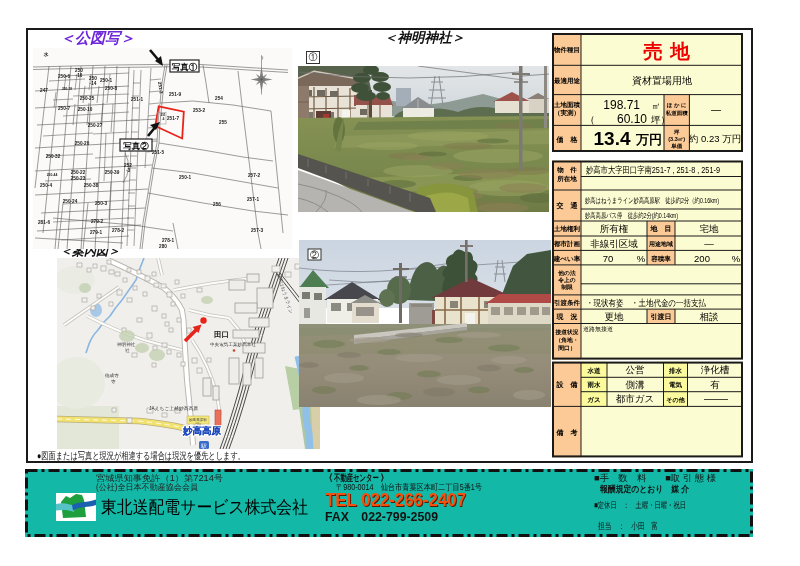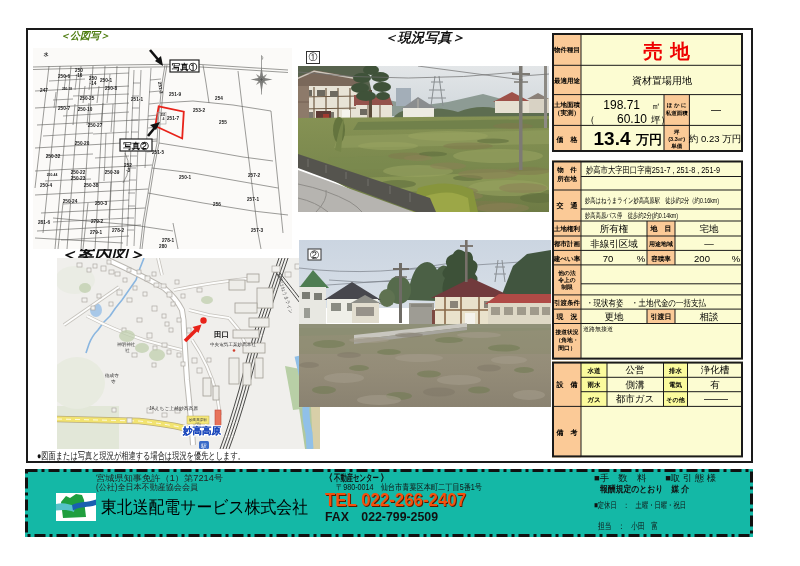--- a/index.html
+++ b/index.html
@@ -5,25 +5,25 @@
 html,body{margin:0;padding:0;}
 body{width:800px;height:566px;position:relative;background:#fff;
  font-family:"Liberation Sans",sans-serif;overflow:hidden;}
 .abs{position:absolute;}
 </style>
 </head>
 <body>
 
 <div class="abs" style="left:26px;top:28px;width:727px;height:435px;border:2px solid #1a1a1a;box-sizing:border-box;"></div>
 
-<div class="abs" style="left:60px;top:29px;font-size:10px;font-weight:bold;font-style:italic;color:#4d7c0f;">＜公図写＞</div>
-
-<div class="abs" style="left:384px;top:29px;font-size:13.5px;font-weight:bold;font-style:italic;color:#111;">＜現況写真＞</div>
-
-<div class="abs" style="left:60px;top:243px;font-size:17px;font-weight:bold;font-style:italic;color:#111;">＜案内図＞</div>
+<div class="abs" style="left:60px;top:29px;font-size:15px;font-weight:bold;font-style:italic;color:#6d28d9;">＜公図写＞</div>
+
+<div class="abs" style="left:384px;top:29px;font-size:13.5px;font-weight:bold;font-style:italic;color:#111;">＜神明神社＞</div>
+
+<div class="abs" style="left:60px;top:243px;font-size:12px;font-weight:bold;font-style:italic;color:#111;">＜案内図＞</div>
 
 <div class="abs" style="left:33px;top:48px;width:259px;height:201px;" id="kozu">
 <svg width="259" height="201" viewBox="0 0 259 201" style="font-family:'Liberation Sans',sans-serif;">
 
 <rect x="0" y="0" width="259" height="201" fill="#fbfaf8"></rect>
 
 <g stroke="#5a5a58" stroke-width="0.6" fill="none">
 <path d="M0,19 L80,17 L160,16 L255,22"></path>
 <path d="M0,21.5 L80,19.5 L160,18.5 L255,24.5"></path>
 <path d="M132,17 L129,35 L127,55 L125,75 L124,95 L119,120 L115,145 L110,175 L107,201"></path>

